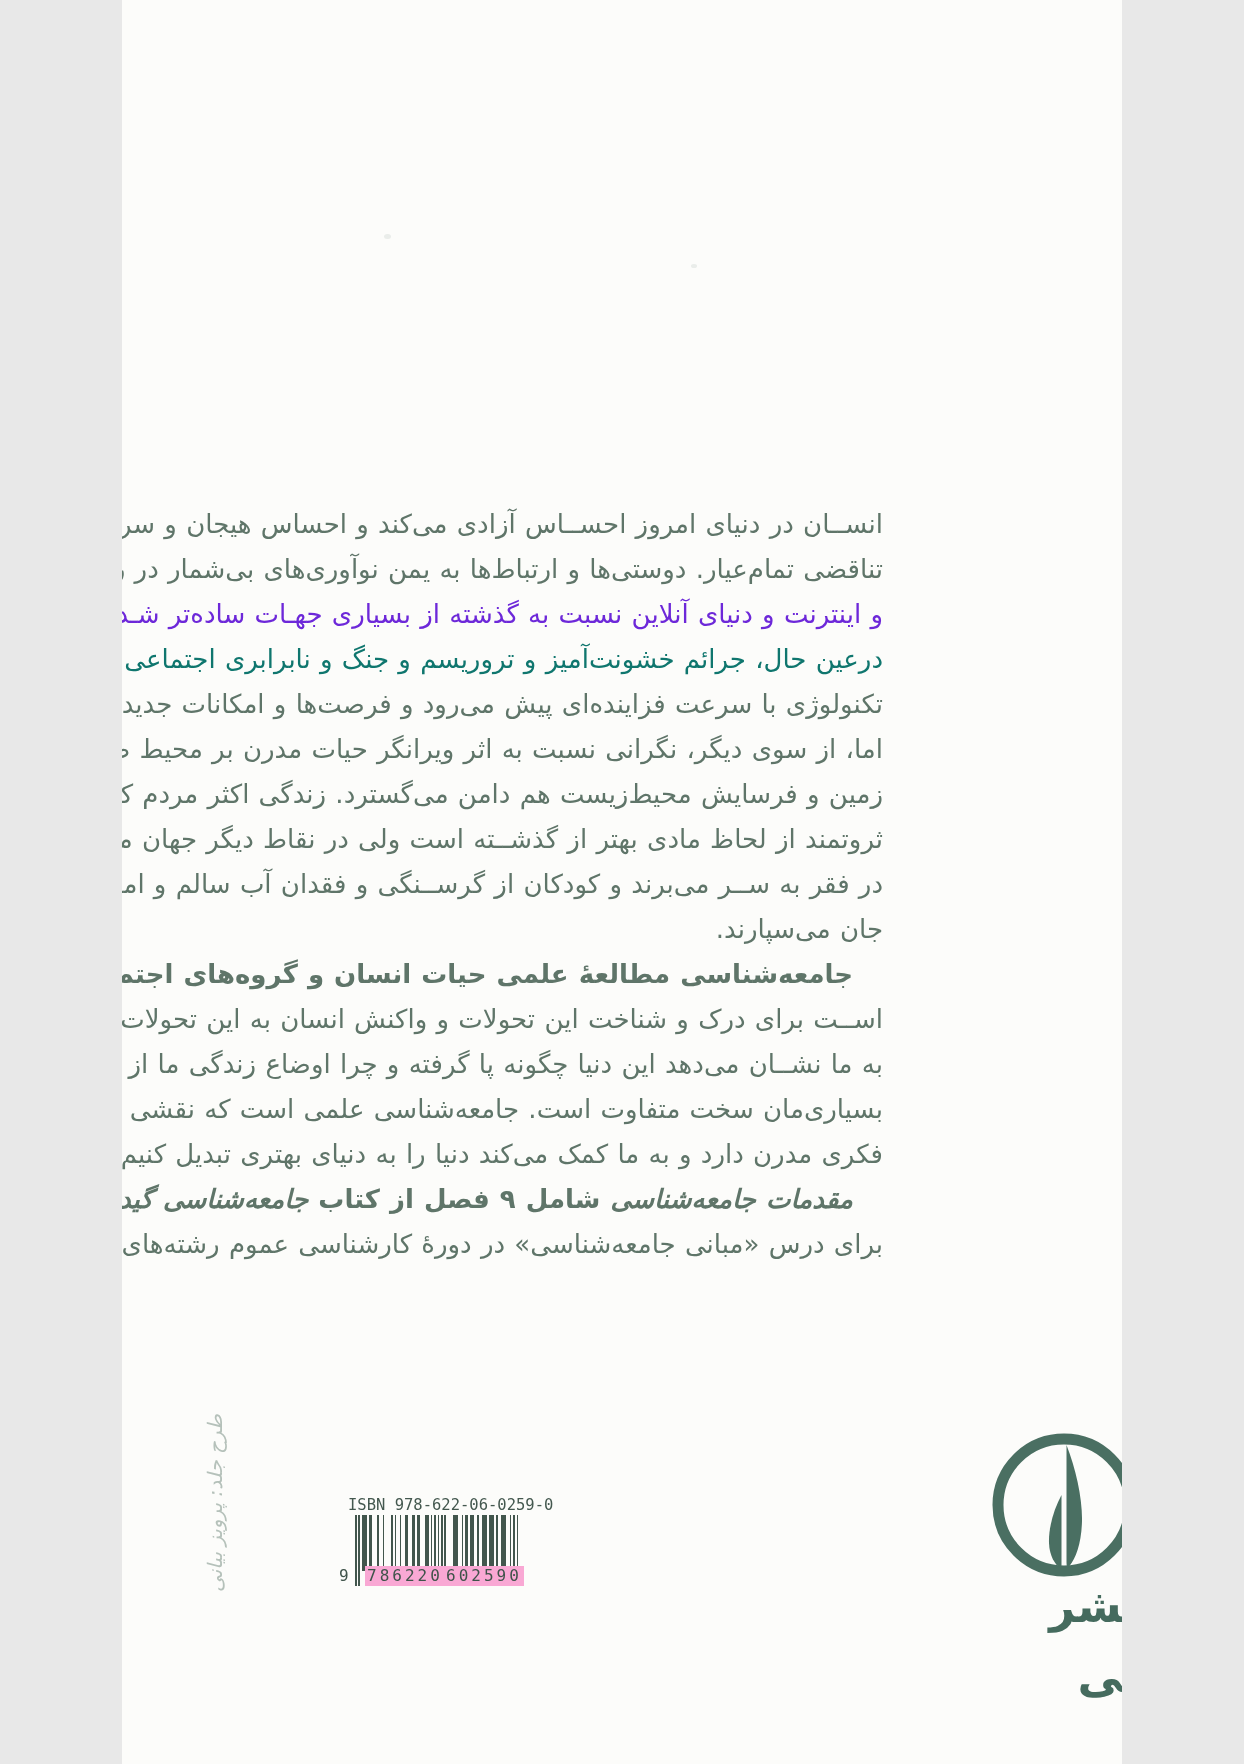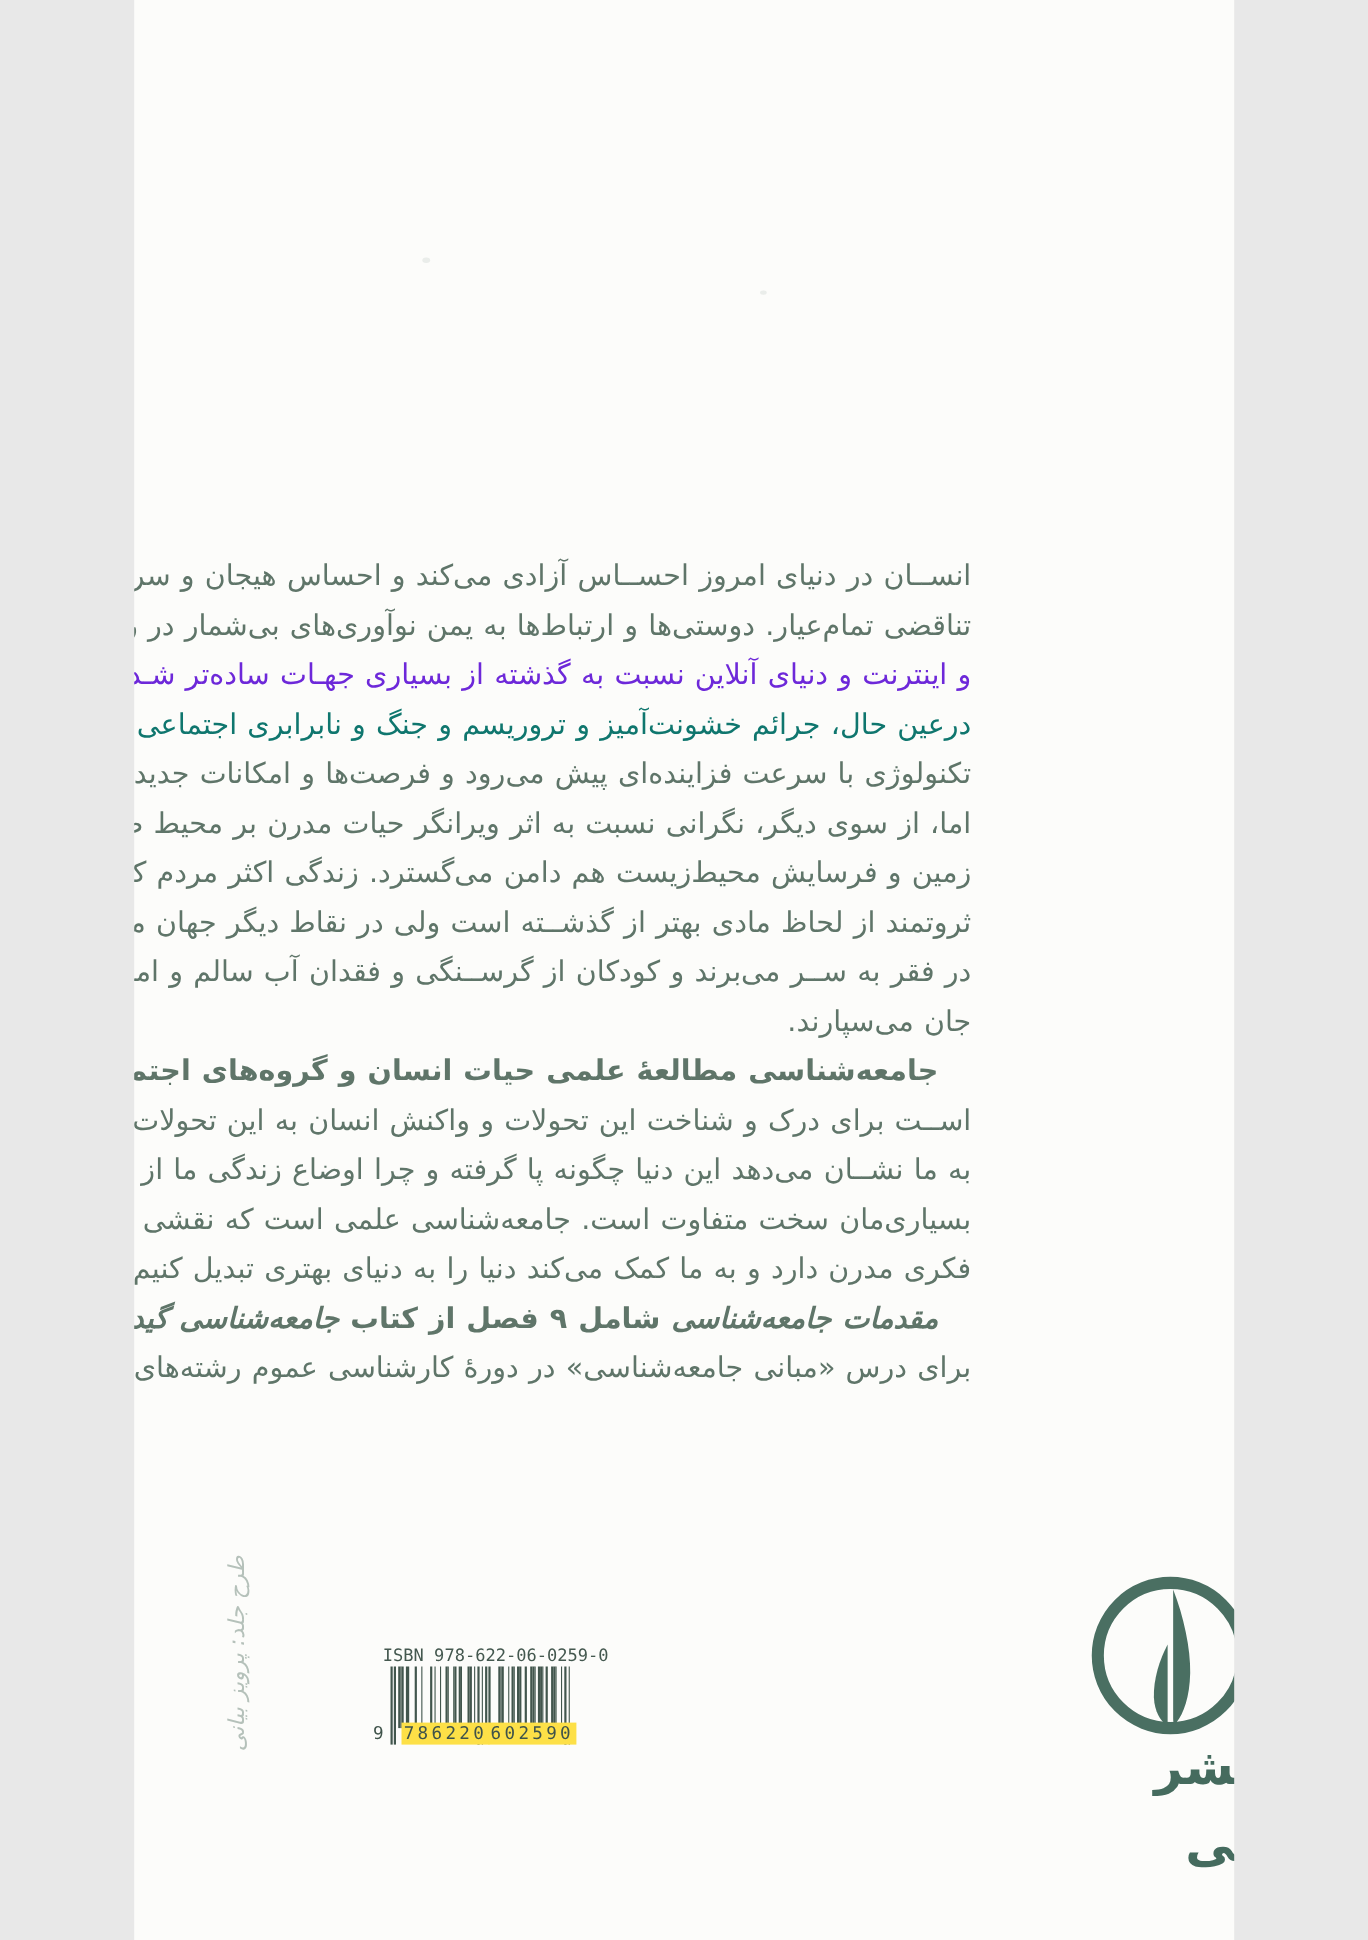--- a/index.html
+++ b/index.html
@@ -45,21 +45,21 @@
   .barcode{
     position:absolute;left:233px;top:1515px;width:164px;height:72px;
     font-size:0;white-space:nowrap;
   }
   .barcode .m{display:inline-block;vertical-align:top;width:1.72px;height:56px;}
   .barcode .m.b{background:#42564d;}
   .barcode .m.g{height:71px;}
   .bc-digit{
     position:absolute;top:1566px;
     font-family:"DejaVu Sans Mono",monospace;font-size:16px;color:#3f534a;
-    background:#fde047;letter-spacing:3px;padding:0 2px;line-height:20px;
+    background:#f9a8d4;letter-spacing:3px;padding:0 2px;line-height:20px;
   }
   .bc-d0{left:215px;background:transparent;}
   .bc-d1{left:243px;}
   .bc-d2{left:322px;}
   
   .logo{position:absolute;left:868px;top:1431px;width:148px;height:148px;}
   .pub-name{
     position:absolute;left:862px;top:1572px;width:156px;
     direction:rtl;text-align:right;
     font-family:"DejaVu Sans",sans-serif;font-weight:bold;

